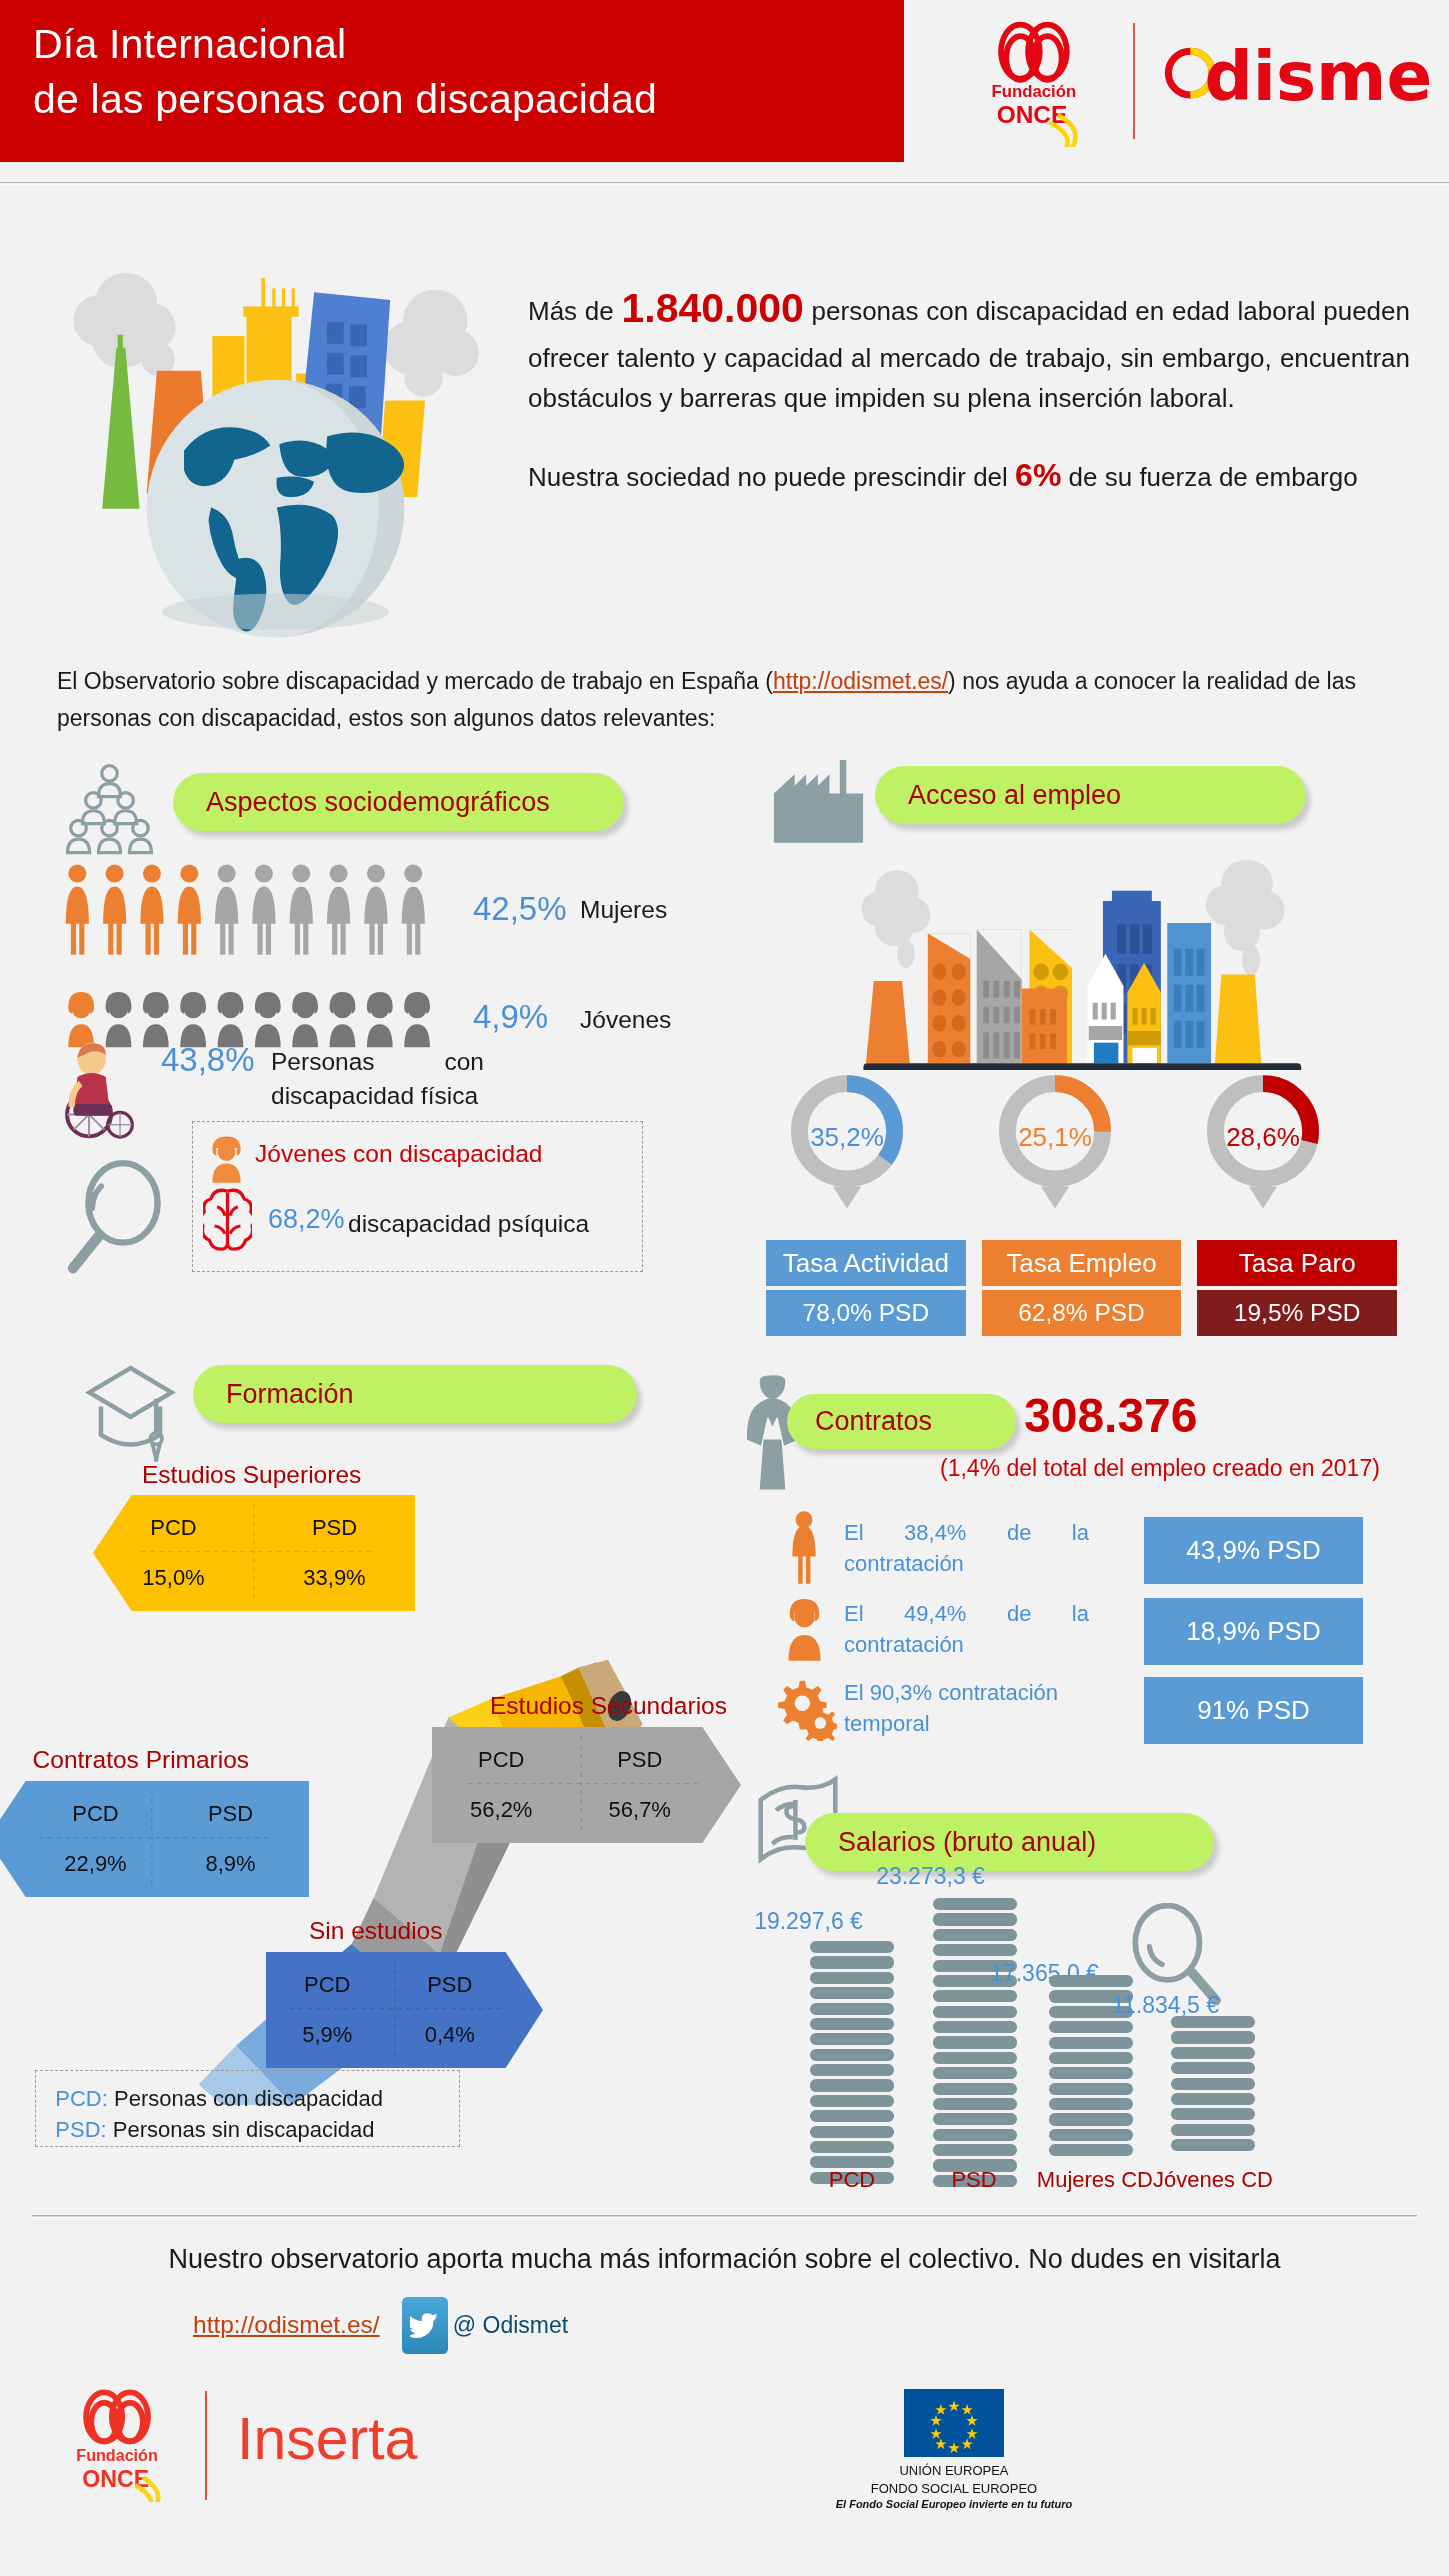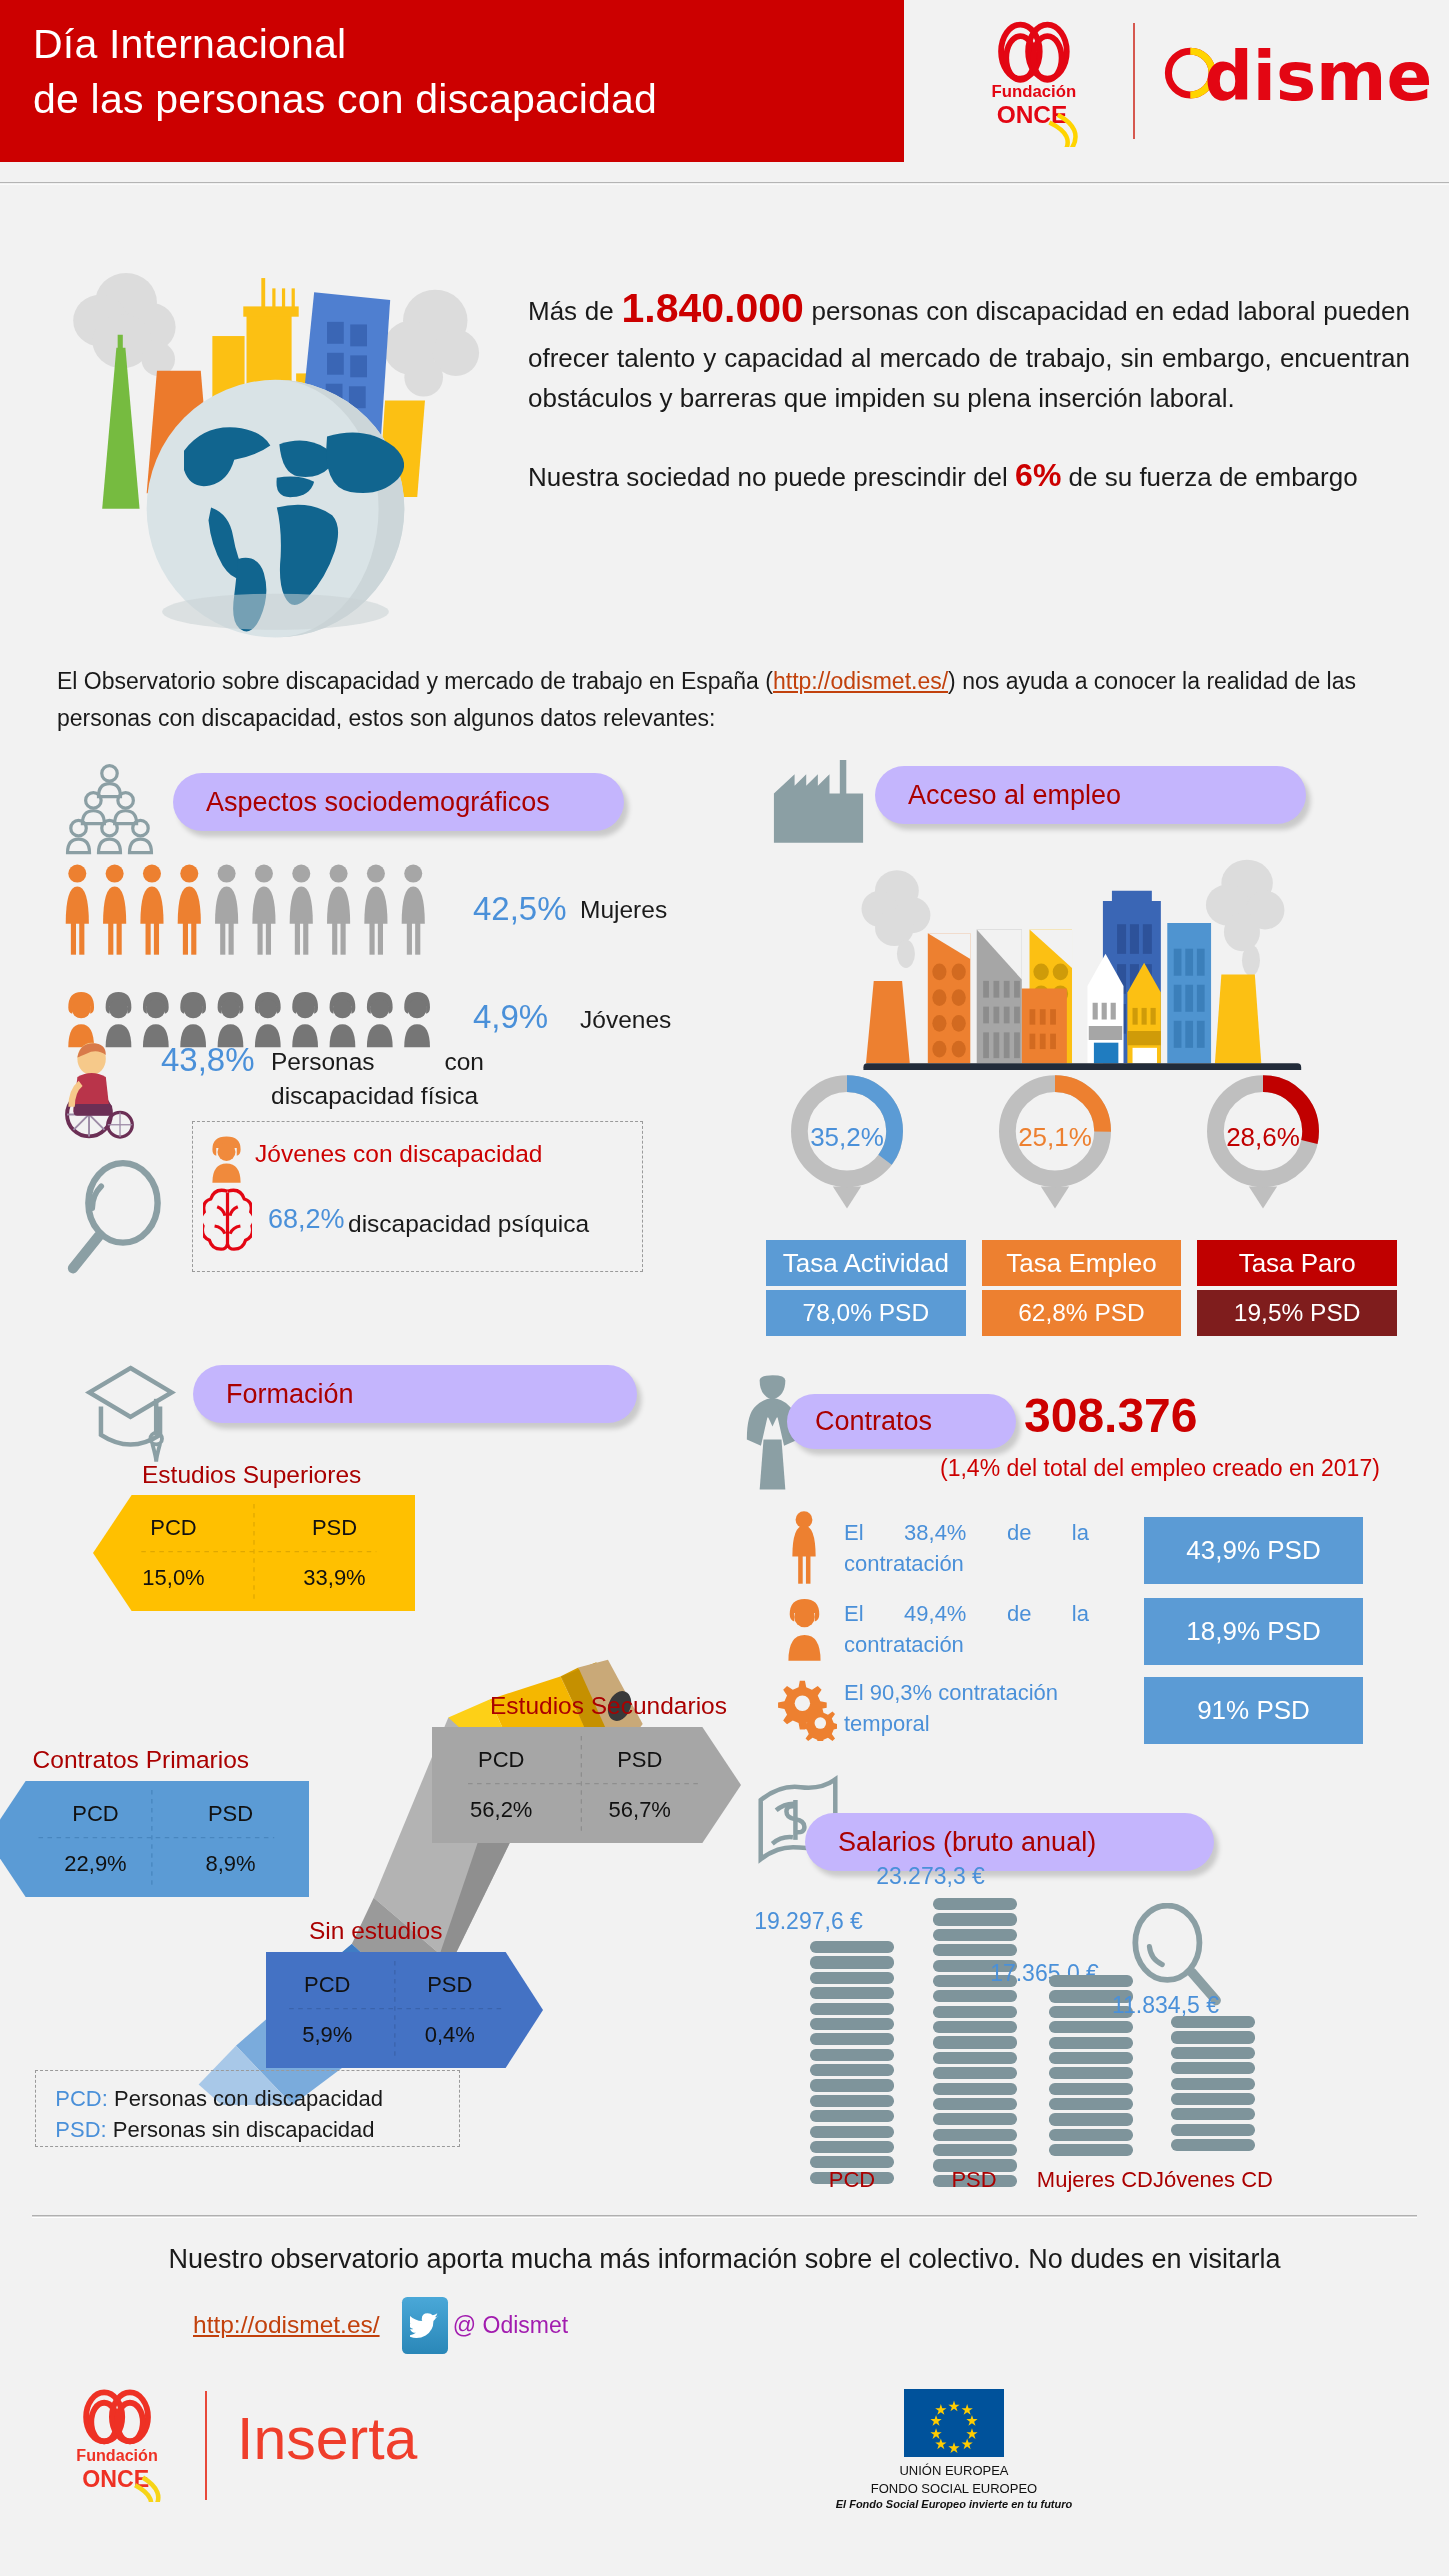--- a/index.html
+++ b/index.html
@@ -46,21 +46,21 @@
 
   #obs-line {
     left: 57px; top: 663px; width: 1327px;
     font-family: "Liberation Sans Narrow", "Liberation Sans", sans-serif;
     font-size: 23px; line-height: 1.62; color: #1a1a1a;
   }
   .link { color: #c2410c; text-decoration: underline; }
 
   
   .pill {
-    background: #c4b5fd; border-radius: 39px; height: 58px;
+    background: #bef264; border-radius: 39px; height: 58px;
     display: flex; align-items: center; padding-left: 33px;
     box-shadow: 4.5px 5.8px 5.8px rgba(0,0,0,.17);
   }
   .pill-label {
     color: #aa0000; font-size: 27px;
     font-family: "Liberation Sans Narrow", "Liberation Sans", sans-serif;
   }
 
   
   #socio-icon { left: 61px; top: 763px; width: 97px; height: 100px; }
@@ -190,21 +190,21 @@
     left: 0; top: 2244px; width: 1449px; text-align: center;
     font-size: 27px; color: #1a1a1a;
     font-family: "Liberation Sans Narrow","Liberation Sans",sans-serif;
   }
   #footer-links { left: 193px; top: 2296px; width: 515px; height: 58px; display:flex; align-items:center; }
   #footer-url { font-size: 24.5px; font-family:"Liberation Sans Narrow","Liberation Sans",sans-serif; }
   #twitter-btn {
     width: 46px; height: 57px; background: linear-gradient(to bottom,#4aa8d8,#2a87b8);
     border-radius: 5.2px; margin-left: 22px; display:flex; align-items:center; justify-content:center;
   }
-  #twitter-handle { font-size: 23px; margin-left: 5.2px; color:#a21caf;
+  #twitter-handle { font-size: 23px; margin-left: 5.2px; color:#0c4a6e;
     font-family:"Liberation Sans Narrow","Liberation Sans",sans-serif; }
 
   #once-logo-bottom { left: 59px; top: 2386px; width: 129px; height: 116px; }
   #footer-divider { left: 205px; top: 2391px; width: 1.9px; height: 109px; background: #e8493a; }
   #inserta-word {
     left: 237px; top: 2405px;
     color: #ef3e2b; font-size: 59px;
     font-family: "Liberation Sans Narrow","Liberation Sans",sans-serif;
   }
   #eu-logo { left: 793px; top: 2389px; width: 322px; }

